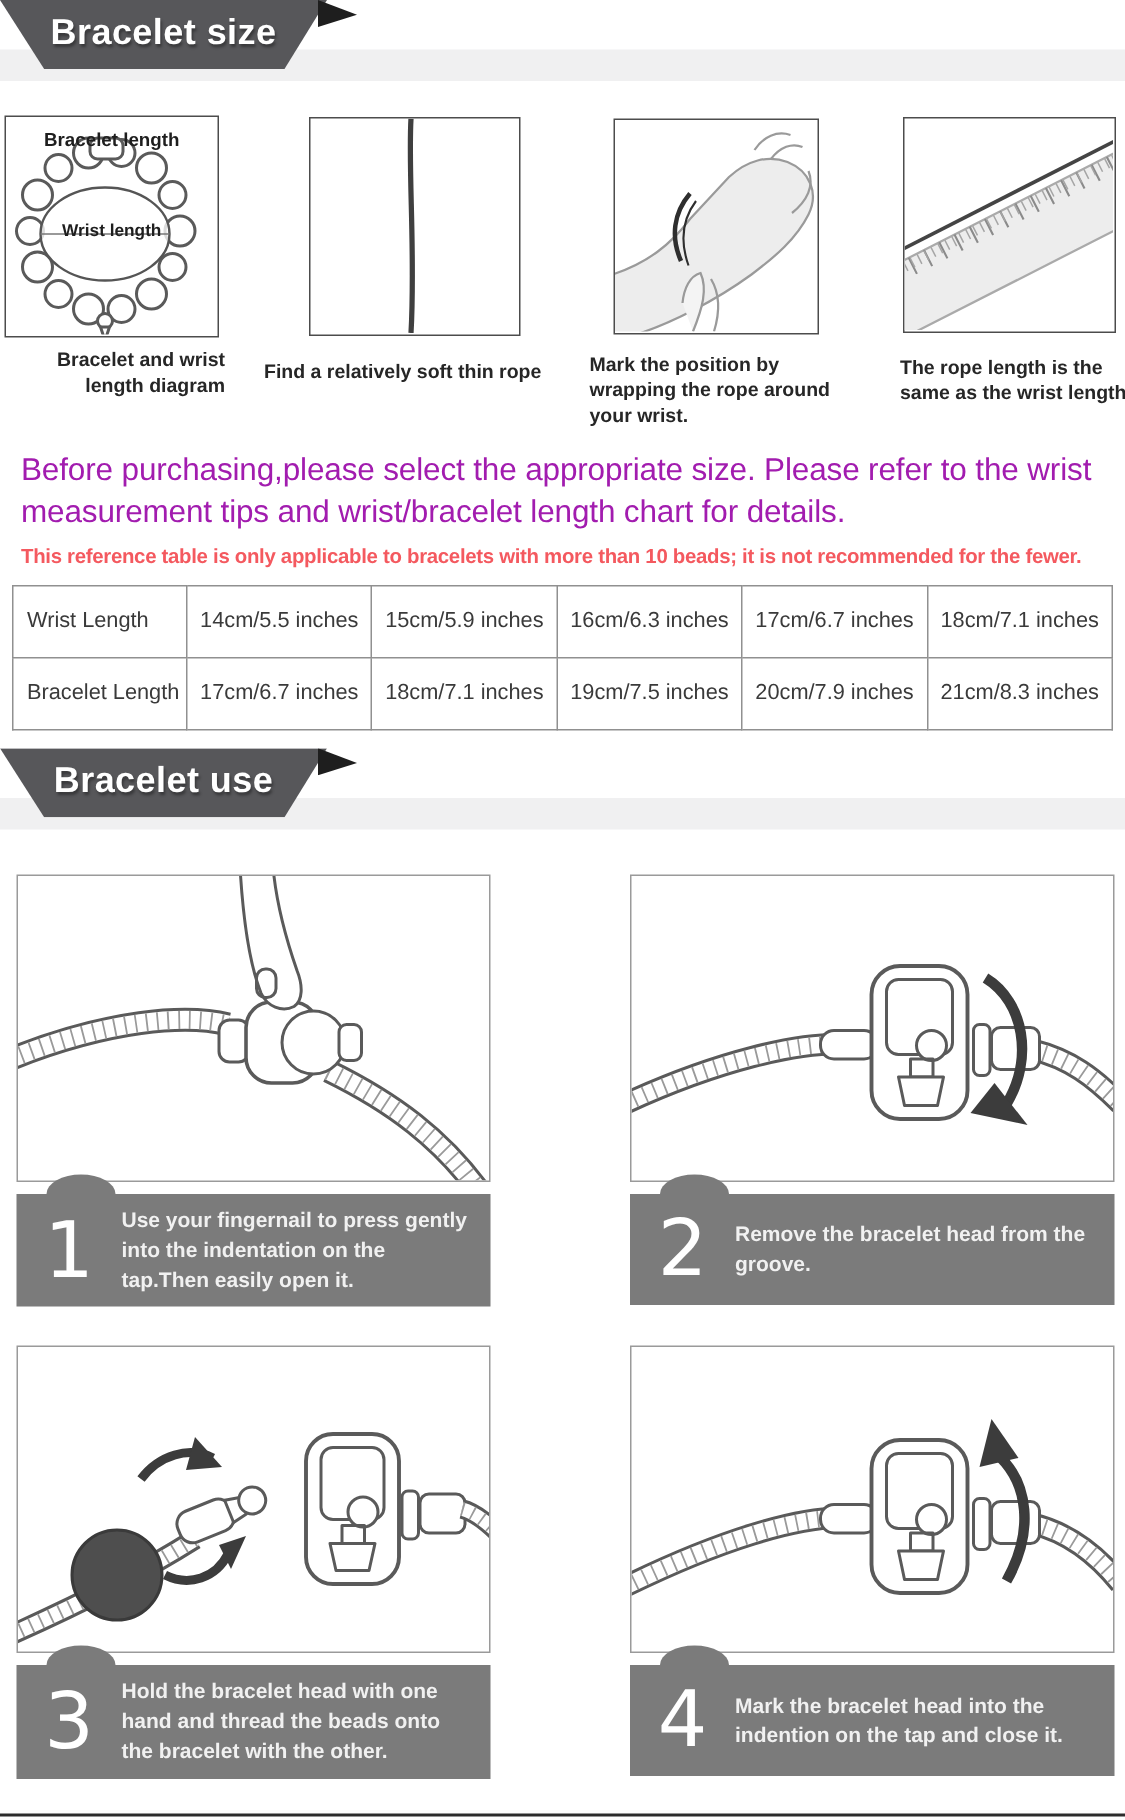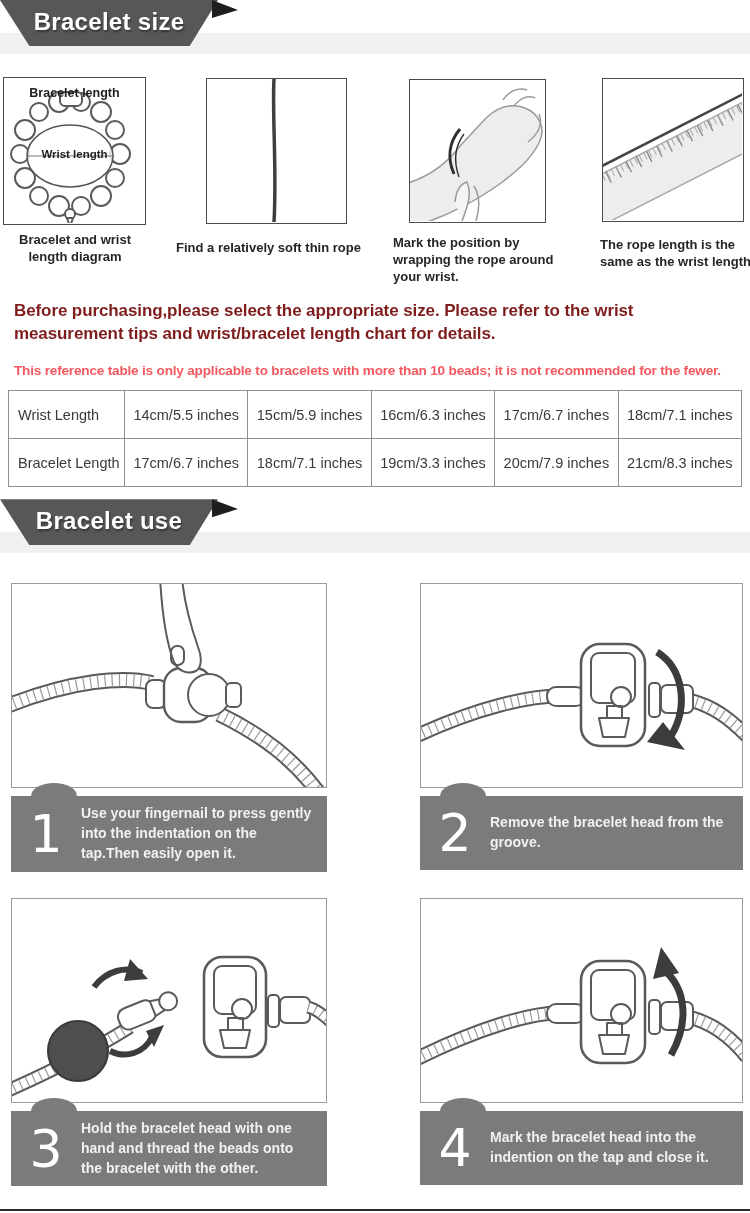--- a/index.html
+++ b/index.html
@@ -28,32 +28,32 @@
 
   
   .measure { position:relative; height:238px; }
   .m-box { position:absolute; border:1.5px solid #4c4c4c; background:#fff; overflow:hidden; }
   .m-box svg { display:block; }
   #mbox1 { left:3px;   top:21px; width:143px; height:148px; }
   #mbox2 { left:206px; top:22px; width:141px; height:146px; }
   #mbox3 { left:409px; top:23px; width:137px; height:144px; }
   #mbox4 { left:602px; top:22px; width:142px; height:144px; }
   .m-cap { position:absolute; font-size:13px; font-weight:700; color:#262626; line-height:1.3; }
-  #mcap1 { left:0px;   top:176px; width:150px; text-align:center; }
+  #mcap1 { left:0px;   top:176px; width:150px; text-align:right; }
   #mcap2 { left:176px; top:184px; width:200px; text-align:left; }
   #mcap3 { left:393px; top:179px; width:168px; }
   #mcap4 { left:600px; top:181px; width:158px; }
   .overlay-label { position:absolute; font-weight:700; color:#1e1e1e; }
   #ov-top    { top:8px; left:0; right:0; text-align:center; font-size:12.5px; }
   #ov-center { top:70px; left:0; right:0; text-align:center; font-size:11.5px; }
 
   
   .notice { margin:6px 14px 0 14px; }
-  .headline { font-size:17px; font-weight:700; color:#7f1d1d; line-height:1.33; letter-spacing:-.1px; }
-  .warning { margin-top:18px; font-size:13.6px; font-weight:700; letter-spacing:-.2px; }
+  .headline { font-size:21px; font-weight:400; color:#a21caf; line-height:1.33; letter-spacing:-.1px; }
+  .warning { margin-top:7px; font-size:13.6px; font-weight:700; letter-spacing:-.2px; }
 
   
   table.size { margin:12px 8px 0 8px; width:734px; border-collapse:collapse; table-layout:fixed; }
   table.size td {
     border:1px solid #909090; height:48px; font-size:14.5px; color:#3a3a3a;
     text-align:center; vertical-align:middle; padding:0 2px;
   }
   table.size td.rowhead { width:116px; text-align:left; padding-left:9px; }
 
   
@@ -173,21 +173,21 @@
       <td>14cm/5.5 inches</td>
       <td>15cm/5.9 inches</td>
       <td>16cm/6.3 inches</td>
       <td>17cm/6.7 inches</td>
       <td>18cm/7.1 inches</td>
     </tr>
     <tr>
       <td class="rowhead">Bracelet Length</td>
       <td>17cm/6.7 inches</td>
       <td>18cm/7.1 inches</td>
-      <td>19cm/3.3 inches</td>
+      <td>19cm/7.5 inches</td>
       <td>20cm/7.9 inches</td>
       <td>21cm/8.3 inches</td>
     </tr>
   </tbody>
 </table>
 
 <header class="banner-wrap" style="margin-top:12px;">
   <div class="band"></div>
   <div class="ribbon">
     <span class="ribbon-label">Bracelet use</span>

